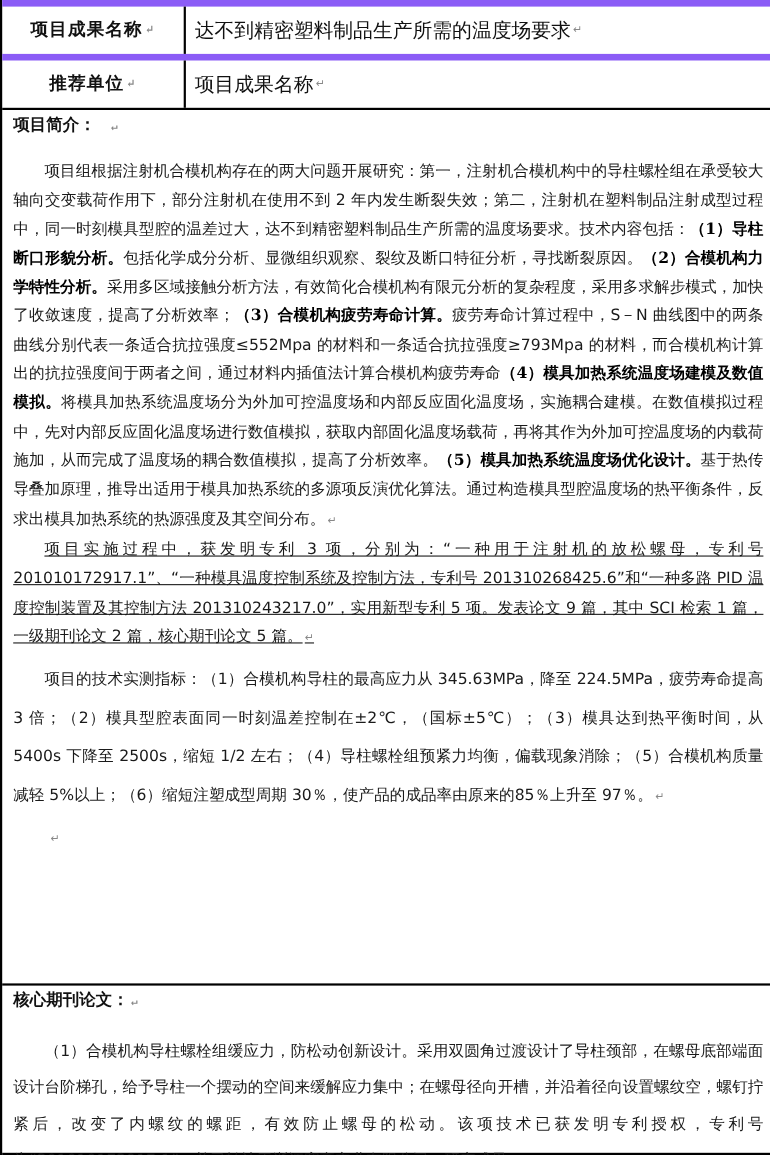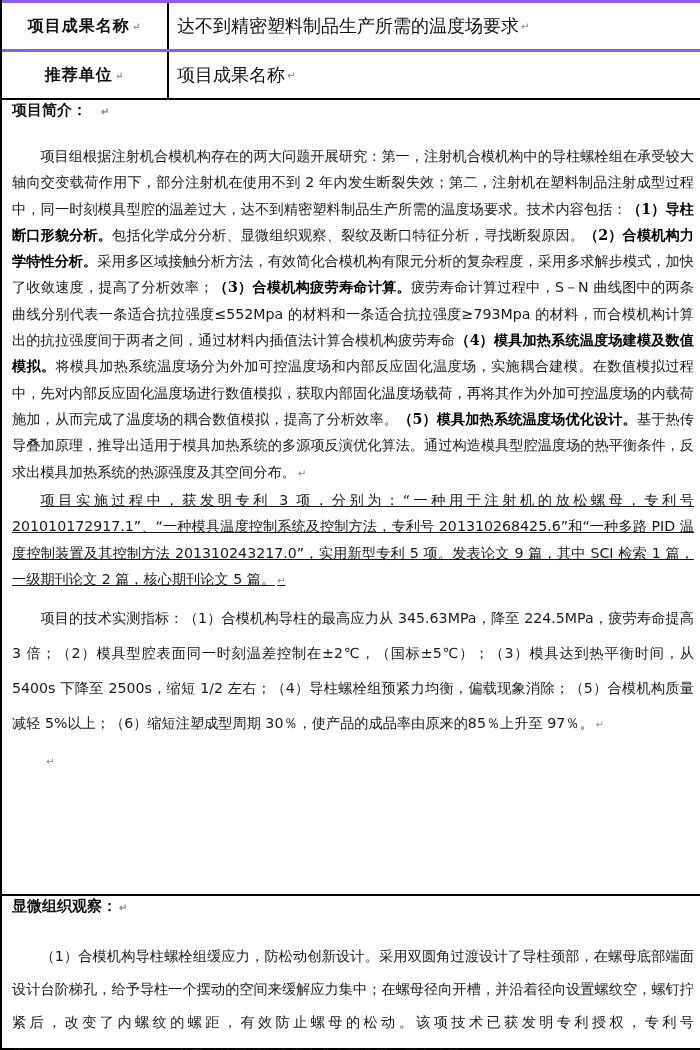--- a/index.html
+++ b/index.html
@@ -1,27 +1,27 @@
 <!DOCTYPE html>
 <html><head>
 <meta charset="utf-8">
 <style>
   html, body { margin: 0; padding: 0; background: #ffffff; }
   body { width: 700px; height: 1050px; overflow: hidden; position: relative;
          font-family: "DejaVu Sans", "Liberation Sans", sans-serif; color: #111; }
   .page { position: absolute; left: 0; top: 0; width: 700px; height: 1050px; }
   .tbl { position: absolute; left: 0; top: 0; width: 698px; border-left: 2px solid #000; border-right: 2px solid #000; box-sizing: content-box; }
-  .row { display: flex; border-top: 3px solid #8b5cf6; box-sizing: border-box; }
+  .row { display: flex; border-top: 6px solid #8b5cf6; box-sizing: border-box; }
   .cell-label { width: 165px; border-right: 2px solid #000; display: flex; align-items: center; justify-content: center;
                 font-family: "DejaVu Serif", "Liberation Serif", serif; font-weight: bold; font-size: 16px; letter-spacing: 1px; }
   .cell-value { flex: 1; display: flex; align-items: center; padding-left: 8px; font-size: 18px; }
   .r1 { height: 49px; }
   .r2 { height: 49px; }
   .section { border-top: 2px solid #000; padding: 0 6px 0 10px; box-sizing: border-box; }
-  .sec-title { font-weight: bold; font-size: 15px; height: 30px; line-height: 20px; font-family: Liberation Sans, sans-serif; }
+  .sec-title { font-weight: bold; font-size: 15px; height: 30px; line-height: 30px; font-family: Liberation Mono, monospace; }
   .para { font-size: 14.2px; text-align: justify; text-indent: 2em; margin: 0; color: #1a1a1a; }
   .para.p1 { line-height: 26.3px; margin-top: 13px; }
   .para.p2 { line-height: 26.5px; text-decoration: underline; }
   .para.p3 { line-height: 35px; margin-top: 6px; }
   .para.p4 { line-height: 33px; margin-top: 14px; }
   b { font-family: "DejaVu Serif", "Liberation Serif", serif; font-weight: bold; color: #000; }
   .ret { color: #888; font-size: 10px; margin-left: 2px; }
   .empty-line { height: 36px; line-height: 36px; padding-left: 32px; }
   .sec1 { height: 796px; }
   .sec2 { height: 156px; border-bottom: 2px solid #000; }
@@ -57,18 +57,18 @@
         <span>项目简介：</span><span class="ret" style="margin-left:14px">↵</span>
       </div>
       <p class="para p1"><span>项目组根据注射机合模机构存在的两大问题开展研究：第一，注射机合模机构中的导柱螺栓组在承受较大轴向交变载荷作用下，部分注射机在使用不到 2 年内发生断裂失效；第二，注射机在塑料制品注射成型过程中，同一时刻模具型腔的温差过大，达不到精密塑料制品生产所需的温度场要求。技术内容包括：</span><b>（1）导柱断口形貌分析。</b><span>包括化学成分分析、显微组织观察、裂纹及断口特征分析，寻找断裂原因。</span><b>（2）合模机构力学特性分析。</b><span>采用多区域接触分析方法，有效简化合模机构有限元分析的复杂程度，采用多求解步模式，加快了收敛速度，提高了分析效率；</span><b>（3）合模机构疲劳寿命计算。</b><span>疲劳寿命计算过程中，S－N 曲线图中的两条曲线分别代表一条适合抗拉强度≤552Mpa 的材料和一条适合抗拉强度≥793Mpa 的材料，而合模机构计算出的抗拉强度间于两者之间，通过材料内插值法计算合模机构疲劳寿命</span><b>（4）模具加热系统温度场建模及数值模拟。</b><span>将模具加热系统温度场分为外加可控温度场和内部反应固化温度场，实施耦合建模。在数值模拟过程中，先对内部反应固化温度场进行数值模拟，获取内部固化温度场载荷，再将其作为外加可控温度场的内载荷施加，从而完成了温度场的耦合数值模拟，提高了分析效率。</span><b>（5）模具加热系统温度场优化设计。</b><span>基于热传导叠加原理，推导出适用于模具加热系统的多源项反演优化算法。通过构造模具型腔温度场的热平衡条件，反求出模具加热系统的热源强度及其空间分布。</span><span class="ret">↵</span></p>
       <p class="para p2"><span>项目实施过程中，获发明专利 3 项，分别为：“一种用于注射机的放松螺母，专利号201010172917.1”、“一种模具温度控制系统及控制方法，专利号 201310268425.6”和“一种多路 PID 温度控制装置及其控制方法 201310243217.0”，实用新型专利 5 项。发表论文 9 篇，其中 SCI 检索 1 篇，一级期刊论文 2 篇，核心期刊论文 5 篇。</span><span class="ret">↵</span></p>
       <p class="para p3"><span>项目的技术实测指标：（1）合模机构导柱的最高应力从 345.63MPa，降至 224.5MPa，疲劳寿命提高 3 倍；（2）模具型腔表面同一时刻温差控制在±2℃，（国标±5℃）；（3）模具达到热平衡时间，从 5400s 下降至 2500s，缩短 1/2 左右；（4）导柱螺栓组预紧力均衡，偏载现象消除；（5）合模机构质量减轻 5%以上；（6）缩短注塑成型周期 30％，使产品的成品率由原来的85％上升至 97％。</span><span class="ret">↵</span></p>
       <div class="empty-line"><span class="ret">↵</span></div>
     </div>
 
     <div class="section sec2">
       <div class="sec-title">
-        <span>显微组织观察：</span><span class="ret">↵</span>
+        <span>核心期刊论文：</span><span class="ret">↵</span>
       </div>
       <p class="para p4"><span>（1）合模机构导柱螺栓组缓应力，防松动创新设计。采用双圆角过渡设计了导柱颈部，在螺母底部端面设计台阶梯孔，给予导柱一个摆动的空间来缓解应力集中；在螺母径向开槽，并沿着径向设置螺纹空，螺钉拧紧后，改变了内螺纹的螺距，有效防止螺母的松动。该项技术已获发明专利授权，专利号为“201010172917.1”，并已转让于浙江赛豪实业有限公司。研究成果</span></p>
     </div>
   </div>
 </div>
 
 </body></html>

